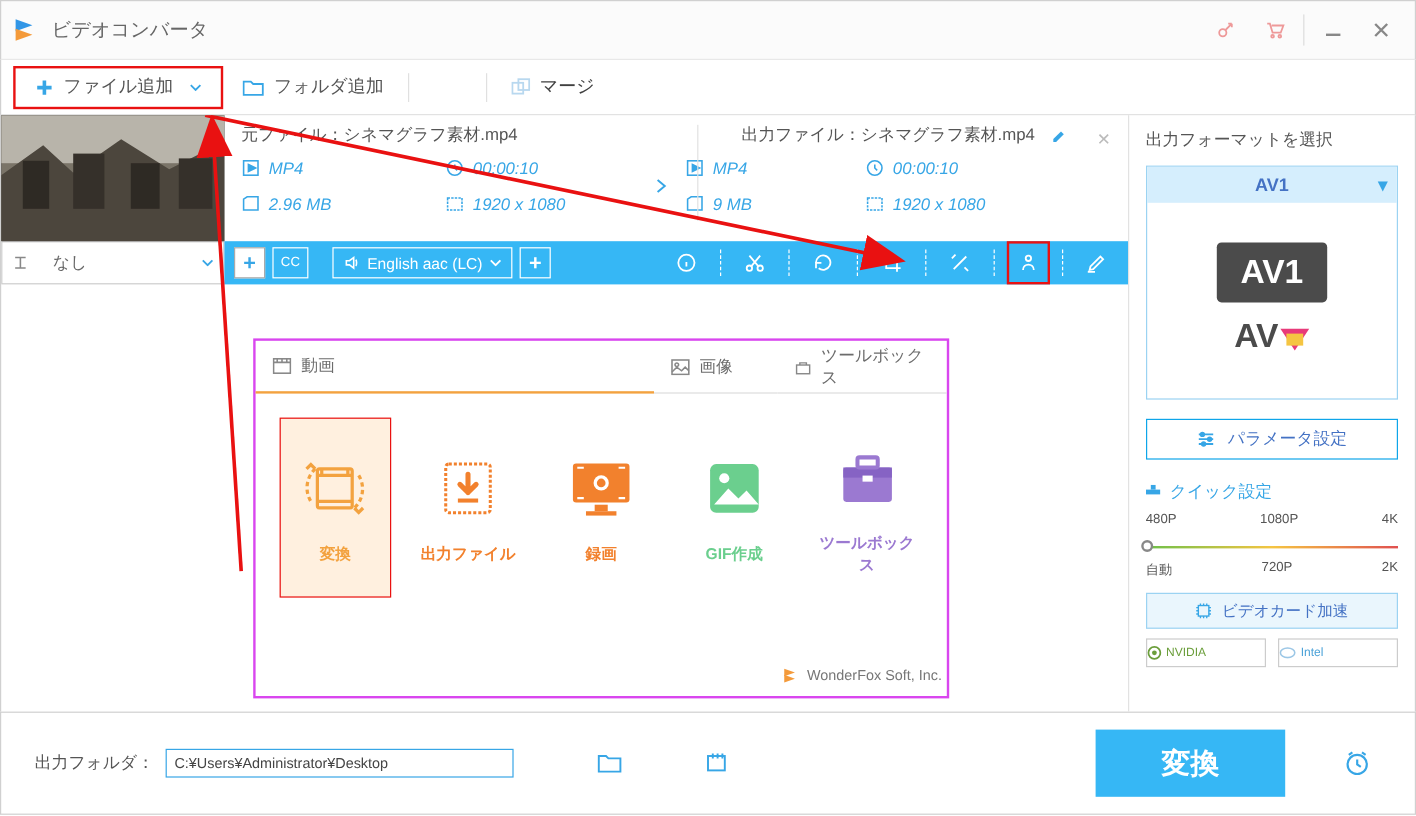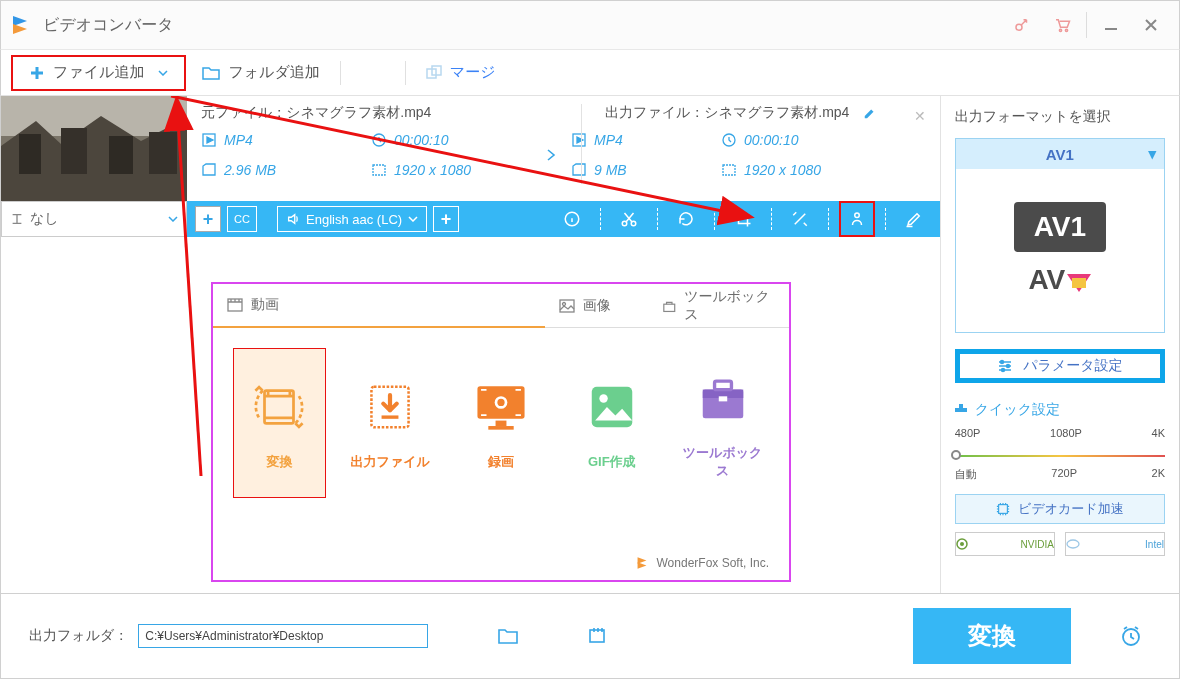--- a/index.html
+++ b/index.html
@@ -31,21 +31,21 @@
 .file-close { position: absolute; right: 14px; top: 12px; color: #bbb; font-size: 14px; }
 .fd-line1 { display: flex; color: #555; font-size: 14px; margin-bottom: 10px; }
 .fd-line1 span:first-child { width: 380px; }
 .fd-grid { display: flex; gap: 0; color: #37a6e6; font-size: 14px; font-style: italic; }
 .fd-col { width: 170px; display: flex; flex-direction: column; gap: 14px; }
 .fd-item { display: flex; align-items: center; gap: 7px; }
 .fd-icon { width: 16px; height: 16px; flex-shrink: 0; }
 
 
 .action-bar { height: 36px; display: flex; align-items: center; }
-.ab-left { width: 186px; height: 36px; border: 1px solid #ccc; border-top: 1px solid #ccc; display: flex; align-items: center; padding: 0 8px; gap: 6px; background: #fff; }
+.ab-left { width: 186px; height: 36px; border: 1px solid #ccc; border-top: 1px solid #ccc; display: flex; align-items: center; padding: 0 8px; gap: 20px; background: #fff; }
 .ab-left-txt { font-size: 14px; color: #666; flex: 1; }
 .ab-right { flex: 1; height: 36px; background: #36b7f5; display: flex; align-items: center; padding: 0 8px; gap: 6px; color: #fff; }
 .sq-btn { width: 26px; height: 26px; border: 1px solid #aaa; display: flex; align-items: center; justify-content: center; background: #fff; color: #37a6e6; font-size: 18px; font-weight: bold; }
 .sq-btn.white { border: 1px solid #fff; color: #fff; background: transparent; }
 .cc-btn { width: 30px; height: 26px; border: 1px solid #fff; display: flex; align-items: center; justify-content: center; font-size: 11px; }
 .audio-select { height: 26px; border: 1px solid #fff; display: flex; align-items: center; padding: 0 8px; gap: 6px; font-size: 13px; }
 .audio-select .chev { width: 10px; color: #fff; }
 .ab-icon { width: 36px; height: 36px; display: flex; align-items: center; justify-content: center; }
 .ab-dash { width: 1px; height: 22px; border-left: 1px dashed #fff; margin: 0 4px; }
 .ab-redbox { border: 2px solid #e91111; }
@@ -54,42 +54,42 @@
 .module-panel { position: absolute; left: 210px; top: 186px; width: 580px; height: 300px; border: 2px solid #d946ef; background: #fff; }
 .mp-tabs { display: flex; height: 44px; align-items: flex-end; }
 .mp-tab { display: flex; align-items: center; gap: 8px; height: 44px; padding: 0 14px; font-size: 14px; color: #6c6c6c; border-bottom: 2px solid transparent; }
 .mp-tab.active { border-bottom-color: #f3a23f; width: 360px; }
 .mp-cards { display: flex; gap: 18px; padding: 20px 20px; }
 .mp-card { width: 95px; height: 150px; display: flex; flex-direction: column; align-items: center; justify-content: center; gap: 14px; text-align: center; }
 .mp-card.hl { outline: 1px solid #e91111; outline-offset: -1px; background: #fff0df; }
 .mp-card .icon-box { width: 64px; height: 64px; display: flex; align-items: center; justify-content: center; }
 .mp-card .lbl { font-size: 13px; font-weight: bold; }
 .c-orange { color: #f3a23f; } .c-orange2 { color: #f2812d; } .c-green { color: #6bcf8e; } .c-purple { color: #9b79d1; }
-.mp-footer { position: absolute; right: 20px; bottom: 10px; display: flex; align-items: center; gap: 8px; font-size: 12px; color: #777; }
+.mp-footer { position: absolute; right: 4px; bottom: 10px; display: flex; align-items: center; gap: 8px; font-size: 12px; color: #777; }
 
 
 .r-title { font-size: 14px; color: #555; margin-bottom: 12px; }
 .format-box { border: 1px solid #9bd3f2; height: 195px; background: #fff; }
 .format-head { height: 30px; background: #d5eefd; display: flex; align-items: center; justify-content: center; color: #4472c4; font-size: 15px; font-weight: bold; position: relative; }
 .chev-d { position: absolute; right: 8px; color: #37a6e6; }
 .format-body { height: 160px; display: flex; flex-direction: column; align-items: center; justify-content: center; gap: 12px; }
 .av1-badge { width: 92px; height: 50px; background: #4b4b4b; display: flex; align-items: center; justify-content: center; color: #fff; font-size: 28px; font-weight: 900; border-radius: 4px; }
 .av1-logo { display: flex; align-items: center; font-size: 28px; font-weight: 900; color: #4b4b4b; }
 .av1-logo .d { width: 0; height: 0; border-left: 12px solid transparent; border-right: 12px solid transparent; border-top: 18px solid #e83a7a; margin-left: 2px; margin-top: 6px; position: relative; }
 .av1-logo .d::after { content: ""; position: absolute; left: -7px; top: -14px; width: 14px; height: 10px; background: #f5c542; }
-.param-btn { margin-top: 16px; height: 34px; border: 5px solid #0ea5e9; display: flex; align-items: center; gap: 10px; justify-content: center; color: #4472c4; font-size: 14px; }
+.param-btn { margin-top: 16px; height: 34px; border: 1px solid #0ea5e9; display: flex; align-items: center; gap: 10px; justify-content: center; color: #4472c4; font-size: 14px; }
 .quick-title { margin-top: 18px; display: flex; align-items: center; gap: 8px; color: #37a6e6; font-size: 14px; }
 .slider { margin-top: 8px; position: relative; height: 38px; }
 .slider-track { position: absolute; top: 28px; left: 0; right: 0; height: 2px; background: linear-gradient(90deg, #6cc04a 0%, #f5c542 50%, #e05050 100%); }
 .slider-knob { position: absolute; top: 23px; left: -4px; width: 10px; height: 10px; background: #fff; border: 2px solid #888; border-radius: 50%; }
 .slider-labels { display: flex; justify-content: space-between; font-size: 11px; color: #555; }
 .slider-labels2 { display: flex; justify-content: space-between; font-size: 11px; color: #555; margin-top: 2px; }
 .gpu-btn { margin-top: 12px; height: 30px; border: 1px solid #9bd3f2; display: flex; align-items: center; gap: 8px; justify-content: center; color: #4472c4; font-size: 13px; background: #eaf6fd; }
 .gpu-row { display: flex; gap: 10px; margin-top: 8px; }
-.gpu-tag { flex: 1; height: 24px; border: 1px solid #ccc; display: flex; align-items: center; justify-content: space-between; gap: 4px; font-size: 10px; color: #6b9e3b; }
+.gpu-tag { flex: 1; height: 24px; border: 1px solid #ccc; display: flex; align-items: center; justify-content: flex-start; gap: 4px; font-size: 10px; color: #6b9e3b; }
 .gpu-tag.intel { color: #4ba2d8; }
 
 
 .bottombar { height: 86px; border: 1px solid #d0d0d0; display: flex; align-items: center; padding: 0 28px; gap: 10px; }
 .bb-label { font-size: 14px; color: #555; }
 .bb-path { height: 24px; flex: 1; max-width: 620px; border: 1px solid #37a6e6; padding: 2px 6px; font-size: 12px; color: #444; }
 .bb-icon { width: 40px; height: 40px; display: flex; align-items: center; justify-content: center; color: #37a6e6; }
 .convert-btn { height: 56px; width: 158px; background: #36b7f5; color: #fff; font-size: 24px; font-weight: bold; display: flex; align-items: center; justify-content: center; }
 .clock-btn { width: 40px; height: 40px; display: flex; align-items: center; justify-content: center; color: #37a6e6; }
 
@@ -146,21 +146,21 @@
       </svg>
   </div>
   <div class="tl-btn">
     <svg width="18" height="16" viewBox="0 0 18 16" fill="none" stroke="#37a6e6" stroke-width="1.5">
         <path d="M1 3h6l2 2h8v9H1z"></path>
       </svg>
     <span>フォルダ追加</span>
   </div>
   <div class="tl-sep"></div>
   <div class="tl-sep" style="margin-left:60px"></div>
-  <div class="tl-btn" style="color:#3b82f6">
+  <div class="tl-btn" style="color:#404040">
     <svg width="16" height="16" viewBox="0 0 16 16" fill="none" stroke="#b8d8ef" stroke-width="1.5">
         <rect x="1" y="4" width="9" height="9"></rect>
         <rect x="6" y="1" width="9" height="9"></rect>
       </svg>
     <span>マージ</span>
   </div>
 </div>
 
 <div class="main">
   <div class="left-col">
@@ -174,21 +174,21 @@
           <rect x="18" y="38" width="22" height="40" fill="#2e2a24"></rect>
           <rect x="60" y="32" width="26" height="46" fill="#35302a"></rect>
           <rect x="108" y="40" width="24" height="38" fill="#2e2a24"></rect>
           <rect x="148" y="36" width="28" height="42" fill="#35302a"></rect>
         </svg>
       </div>
       <div class="file-details">
         <div class="file-close">✕</div>
         <div class="fd-line1">
           <span><span>元ファイル：</span><span>シネマグラフ素材.mp4</span></span>
-          <span style="position:relative;padding-left:24px">
+          <span style="position:relative;padding-left:37px">
             <span style="position:absolute;left:0;top:0;border-left:1px solid #e2e2e2;height:80px"></span>
             <span>出力ファイル：</span><span>シネマグラフ素材.mp4</span>
             <svg width="14" height="14" viewBox="0 0 24 24" fill="#37a6e6" style="display:inline;vertical-align:middle;margin-left:10px">
                 <path d="M3 17l11-11 4 4-11 11H3v-4z"></path>
               </svg>
           </span>
         </div>
         <div class="fd-grid">
           <div class="fd-col">
             <div class="fd-item">

